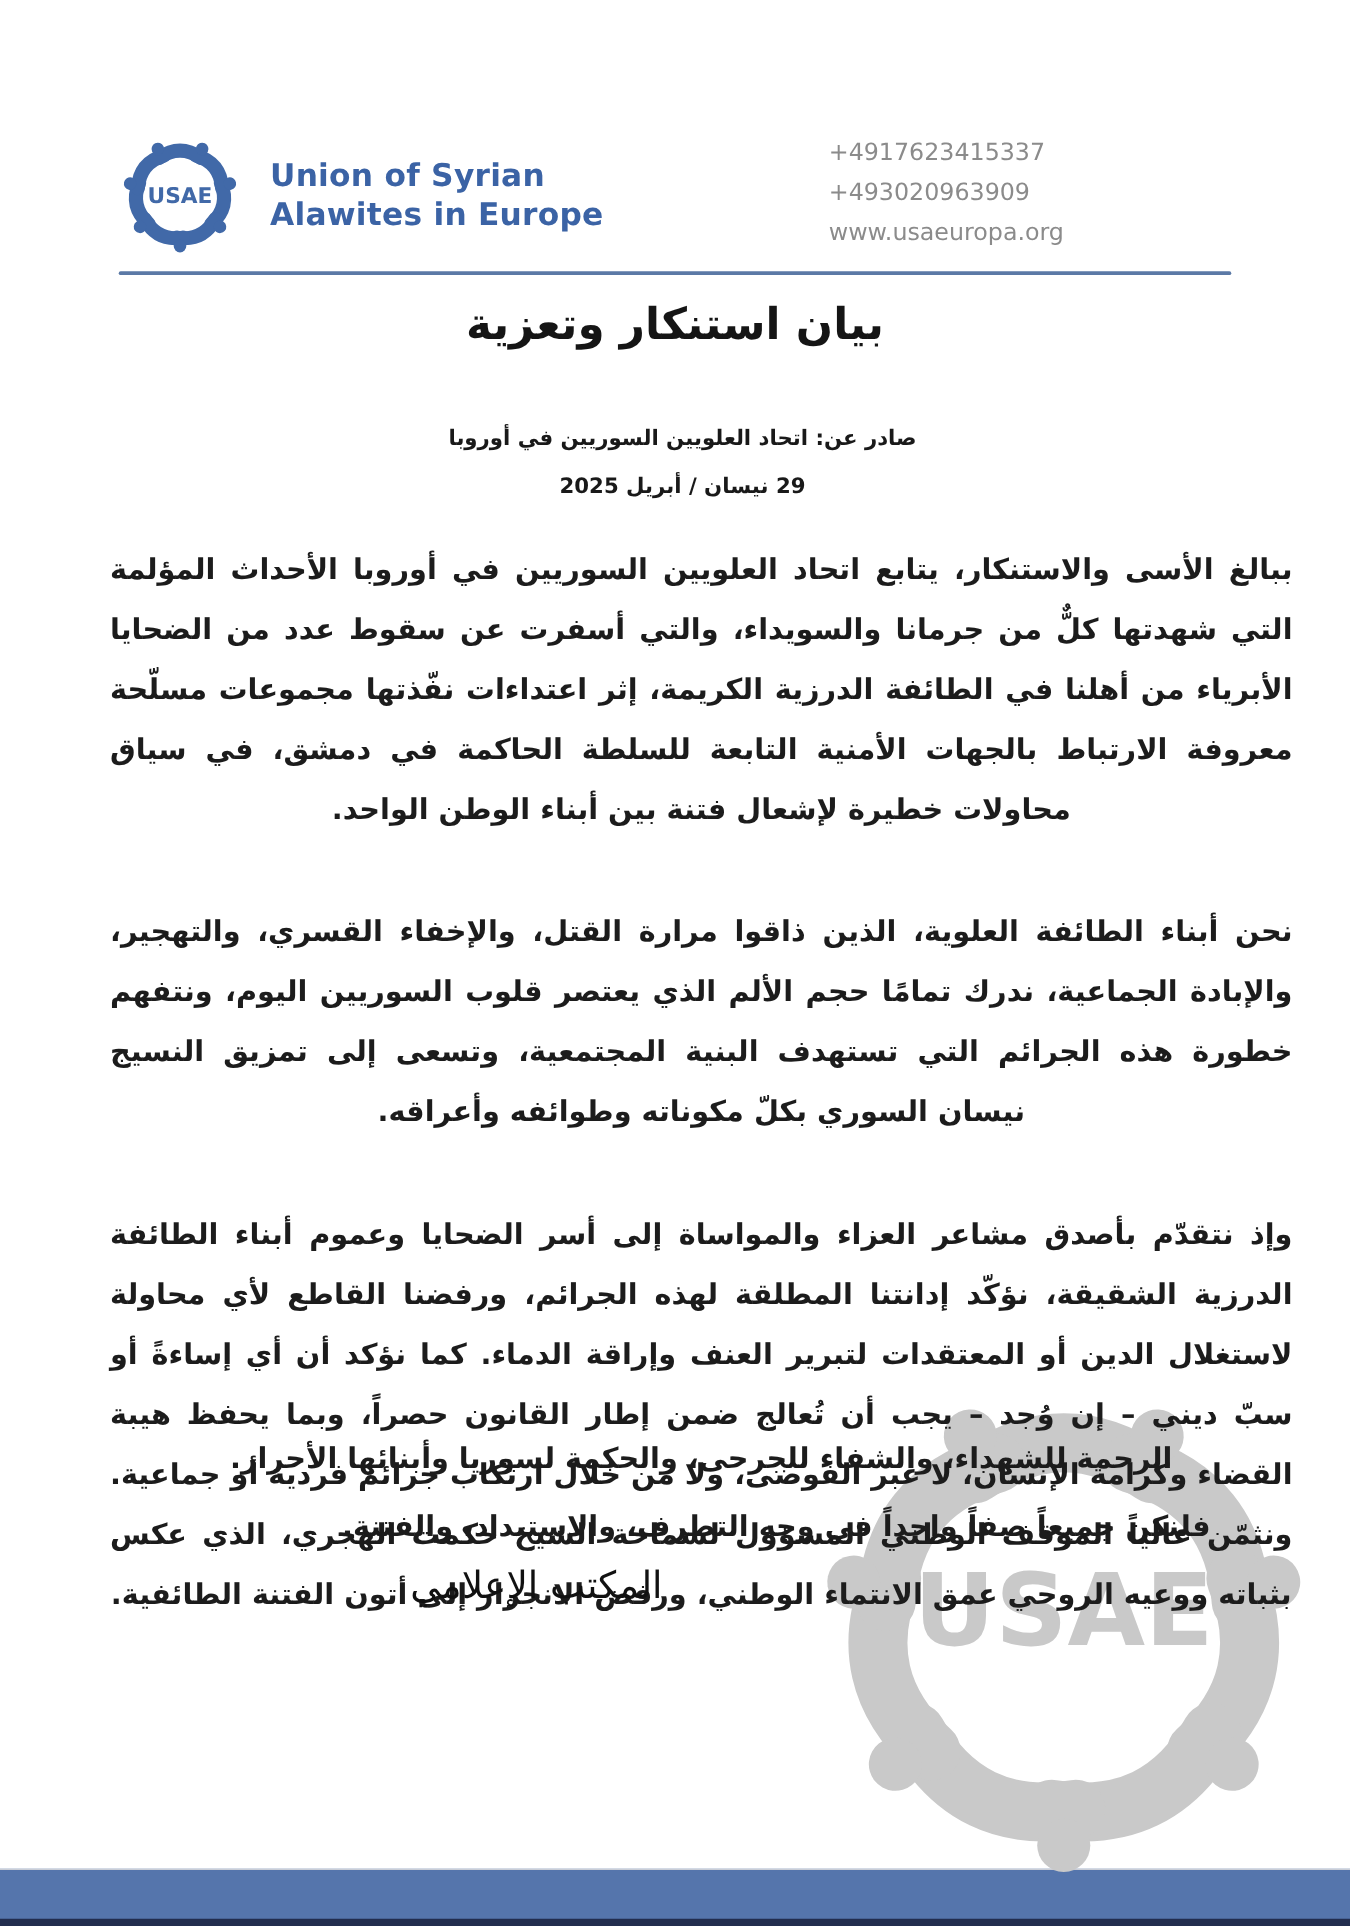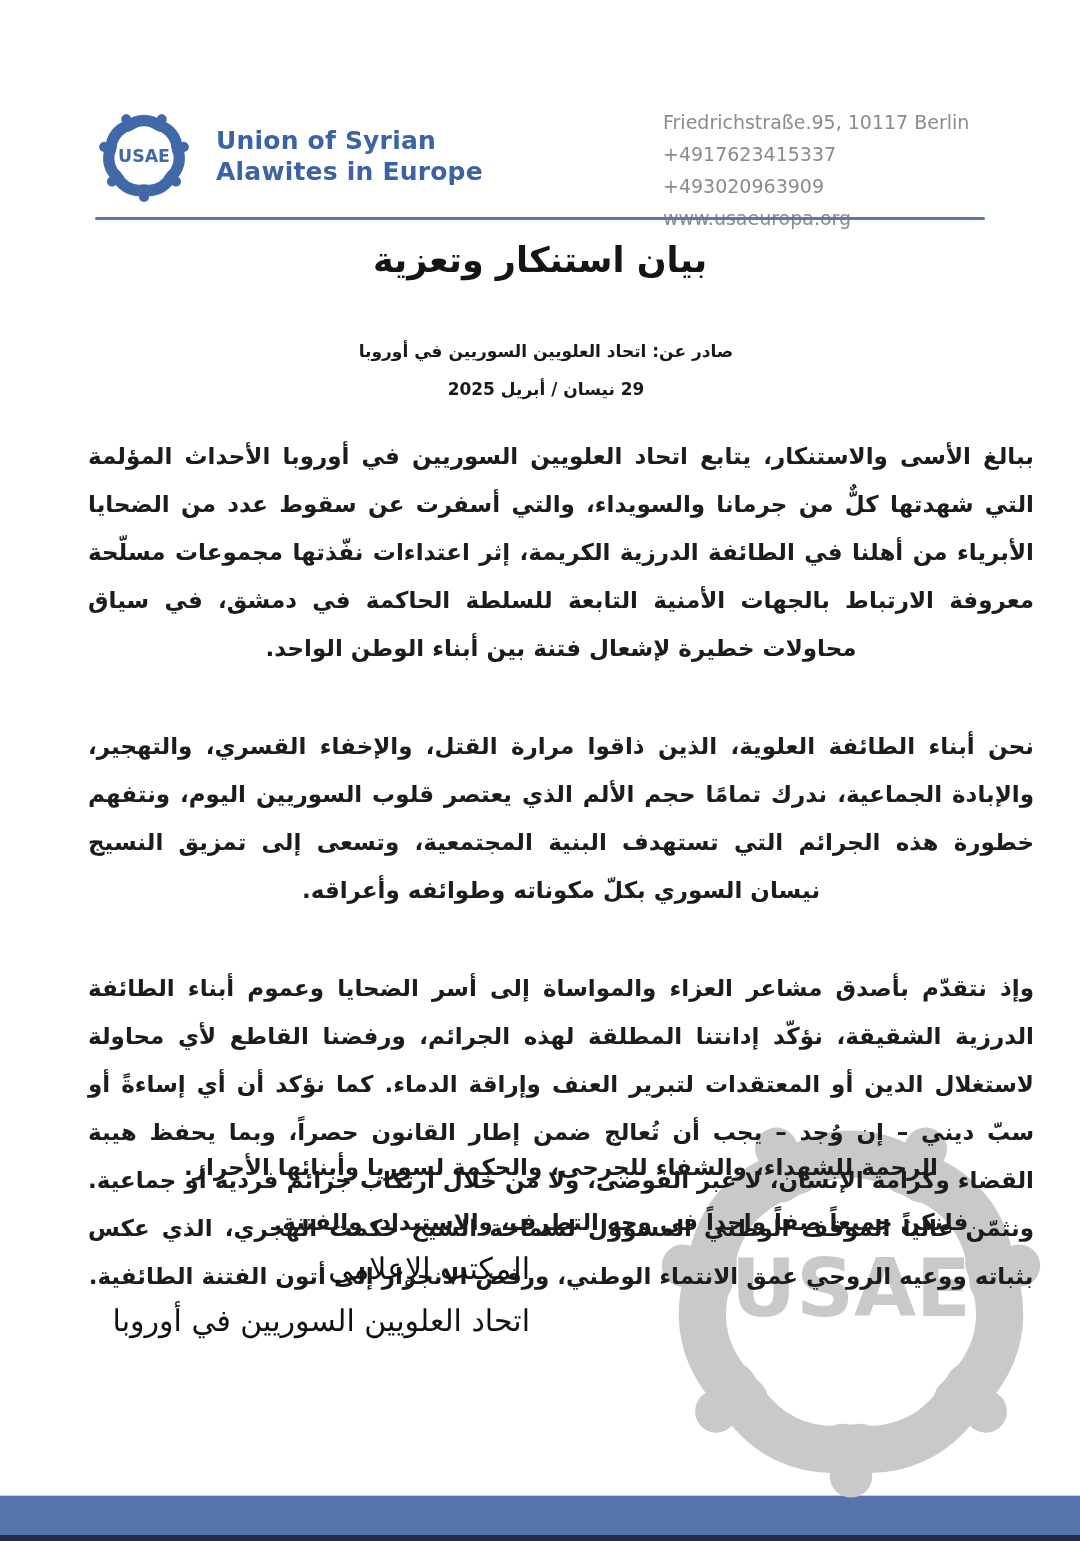--- a/index.html
+++ b/index.html
@@ -98,21 +98,20 @@
       </g>
       <text x="100" y="111" text-anchor="middle" font-size="31" font-weight="bold" font-family="DejaVu Sans, sans-serif" fill="currentColor">USAE</text>
     </svg>
     <div class="org-name">
       <div>Union of Syrian</div>
       <div>Alawites in Europe</div>
     </div>
   </div>
 
   <div class="contact">
-    <div>Friedrichstraße.95, 10117 Berlin</div>
     <div>+4917623415337</div>
     <div>+493020963909</div>
     <div>www.usaeuropa.org</div>
   </div>
 
   <div class="head-divider"></div>
 
   <div class="title">بيان استنكار وتعزية</div>
 
   <div class="meta">
@@ -126,21 +125,20 @@
     <p>وإذ نتقدّم بأصدق مشاعر العزاء والمواساة إلى أسر الضحايا وعموم أبناء الطائفة الدرزية الشقيقة، نؤكّد إدانتنا المطلقة لهذه الجرائم، ورفضنا القاطع لأي محاولة لاستغلال الدين أو المعتقدات لتبرير العنف وإراقة الدماء. كما نؤكد أن أي إساءةً أو سبّ ديني – إن وُجد – يجب أن تُعالج ضمن إطار القانون حصراً، وبما يحفظ هيبة القضاء وكرامة الإنسان، لا عبر الفوضى، ولا من خلال ارتكاب جرائم فردية أو جماعية. ونثمّن عالياً الموقف الوطني المسؤول لسماحة الشيخ حكمت الهجري، الذي عكس بثباته ووعيه الروحي عمق الانتماء الوطني، ورفض الانجرار إلى أتون الفتنة الطائفية.</p>
   </div>
 
   <div class="closing">
     <div class="line-right">الرحمة للشهداء، والشفاء للجرحى، والحكمة لسوريا وأبنائها الأحرار.</div>
     <div class="line-center">فلنكن جميعاً صفاً واحداً في وجه التطرف، والاستبداد، والفتنة.</div>
   </div>
 
   <div class="signature">
     <div>المكتب الإعلامي</div>
-    <div>اتحاد العلويين السوريين في أوروبا</div>
   </div>
 
   <div class="watermark" aria-hidden="true">
     <svg viewBox="0 0 200 200">
       <g fill="none" stroke="currentColor" stroke-width="20" stroke-linecap="round">
         <path d="M 70 47 Q 100 26 130 47" transform="rotate(0 100 100)"></path>
         <path d="M 70 47 Q 100 26 130 47" transform="rotate(51.43 100 100)"></path>
         <path d="M 70 47 Q 100 26 130 47" transform="rotate(102.86 100 100)"></path>
         <path d="M 70 47 Q 100 26 130 47" transform="rotate(154.29 100 100)"></path>
         <path d="M 70 47 Q 100 26 130 47" transform="rotate(205.71 100 100)"></path>

